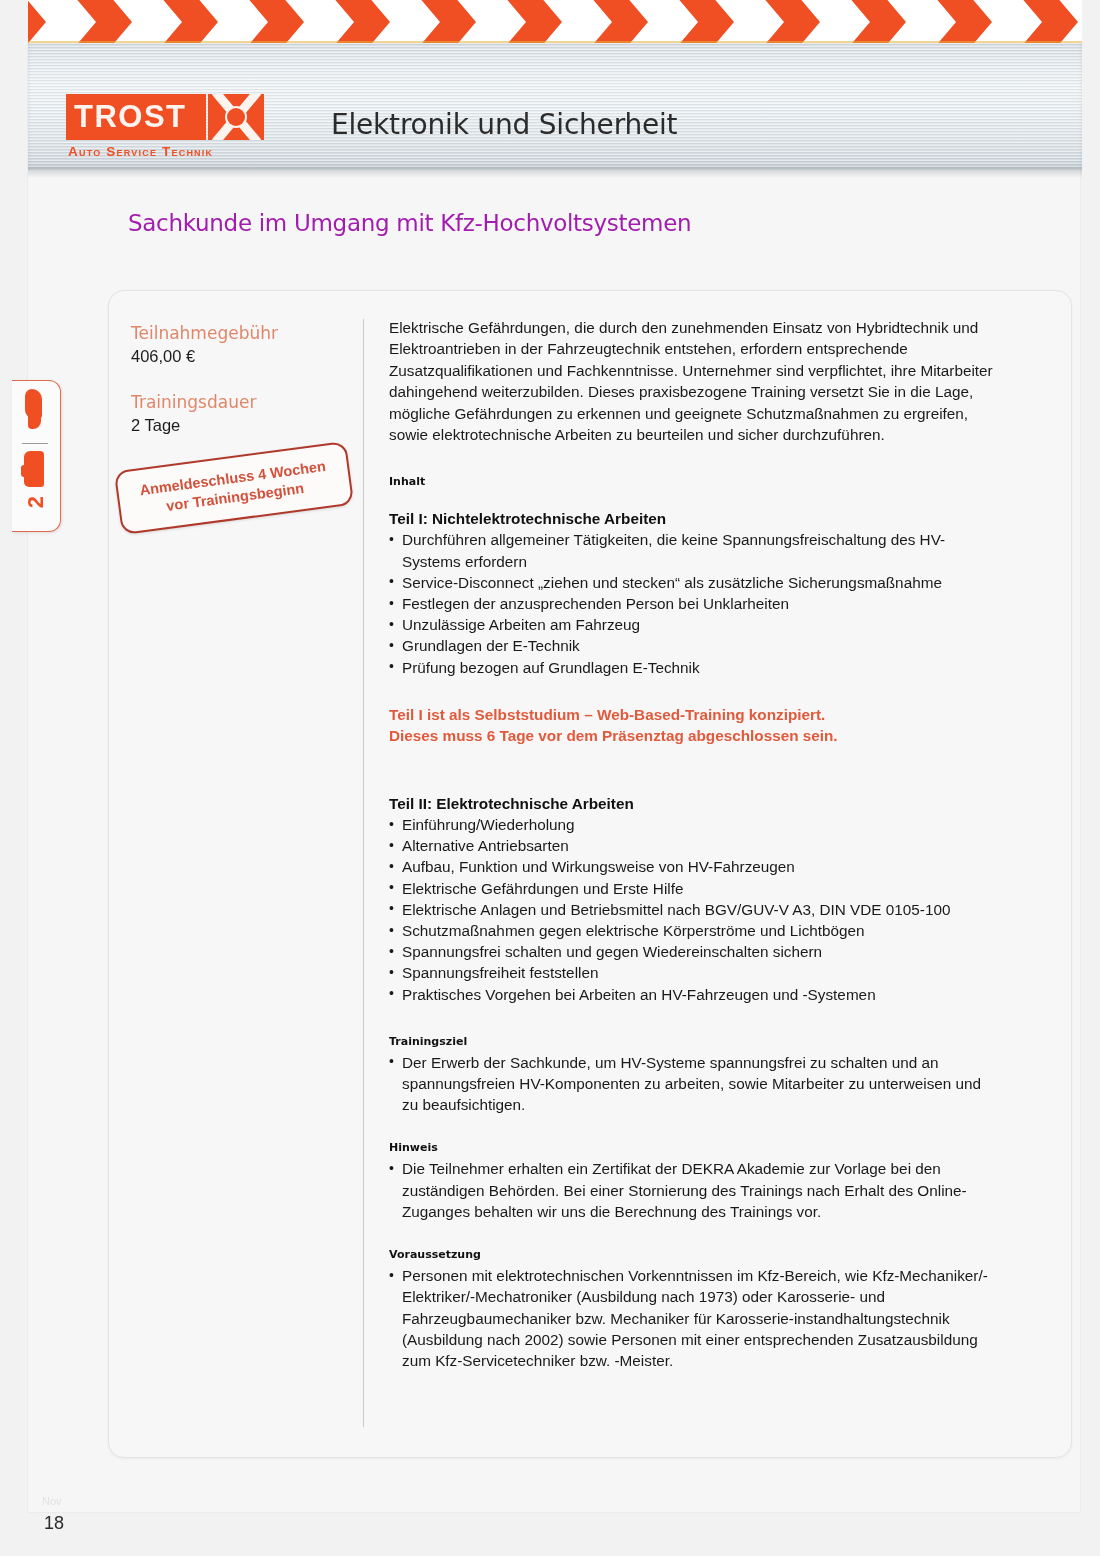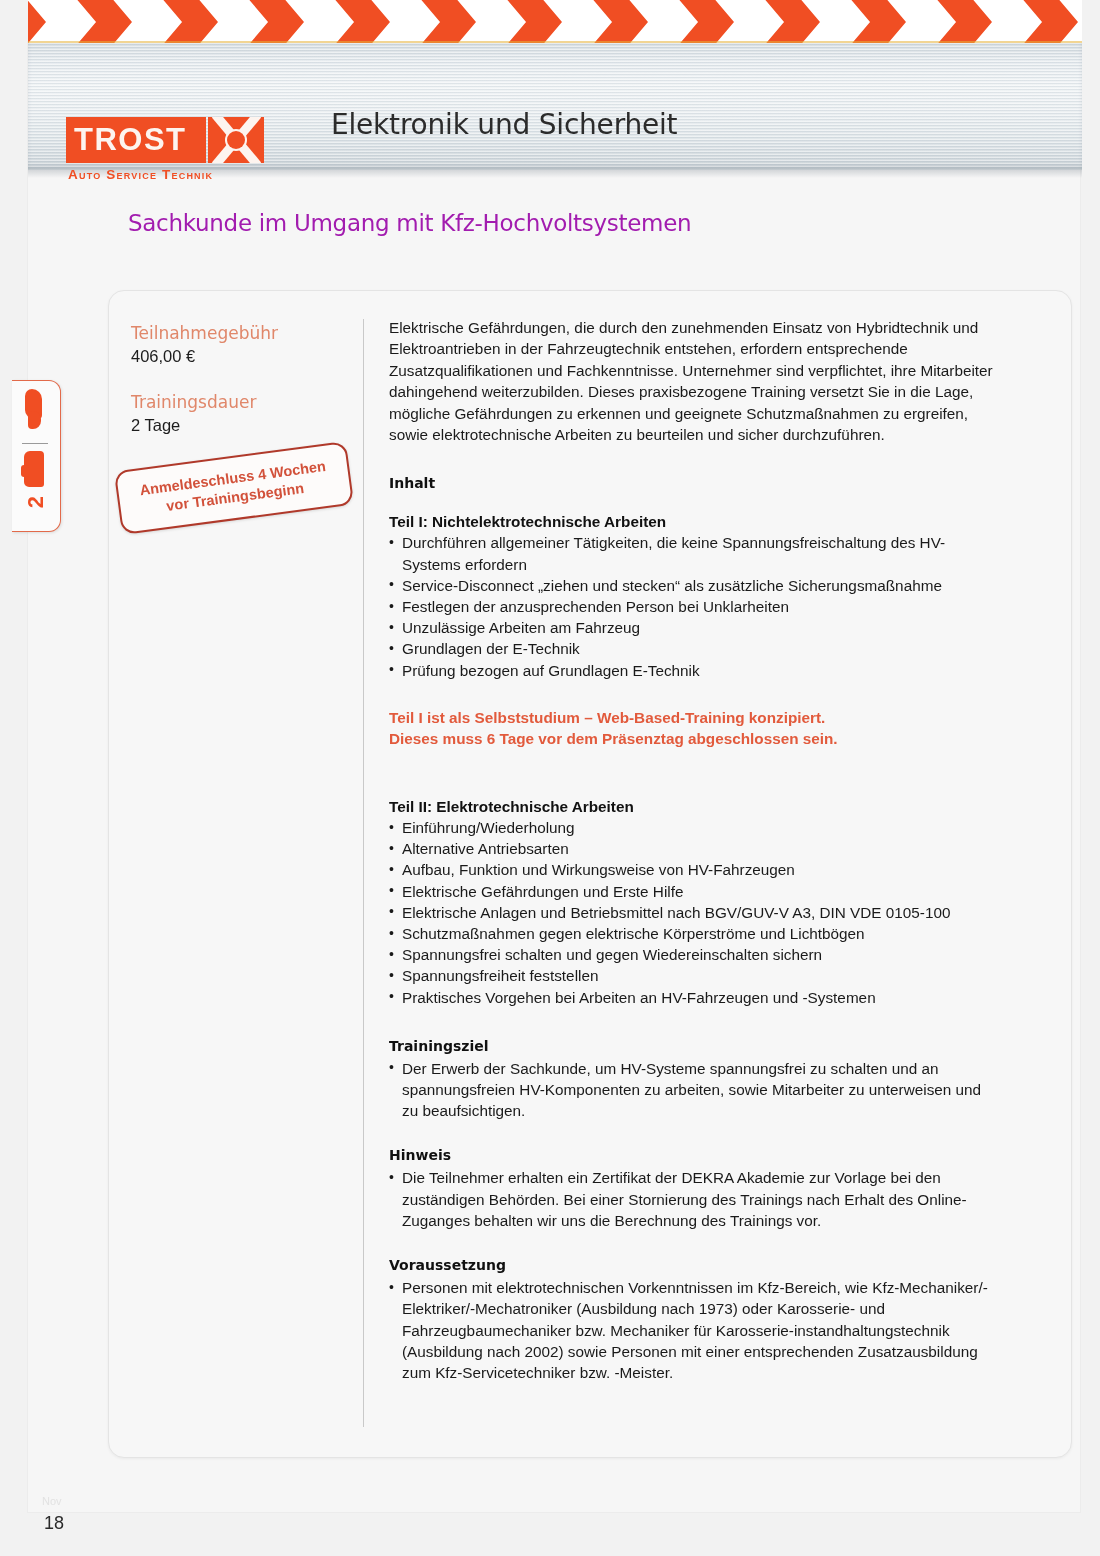--- a/index.html
+++ b/index.html
@@ -89,21 +89,20 @@
     background: linear-gradient(to bottom, rgba(120,130,140,.28), rgba(120,130,140,0));
   }
 
   
   .logo {
     position: absolute;
     left: 66px;
     top: 94px;
     width: 210px;
     height: 66px;
-    margin-top: 23px;
   }
   .logo-box {
     position: absolute;
     left: 0; top: 0;
     width: 140px;
     height: 46px;
     background: #f04e23;
   }
   .logo-word {
     position: absolute;
@@ -306,21 +305,21 @@
     font-family: "Liberation Sans", sans-serif;
     color: #1a1a1a;
   }
   .intro {
     font-size: 15.3px;
     line-height: 21.4px;
     margin: 0 0 30px 0;
     text-align: left;
   }
   .sec-head {
-    font-size: 14px;
+    font-size: 11px;
     font-weight: bold;
     color: #111;
     margin: 0 0 4px 0;
     font-family: "DejaVu Sans", sans-serif;
   }
   .sec-head.gap-lg { margin-top: 30px; }
   .sec-head.gap-md { margin-top: 26px; }
   .sub-head {
     font-size: 15.3px;
     font-weight: bold;

